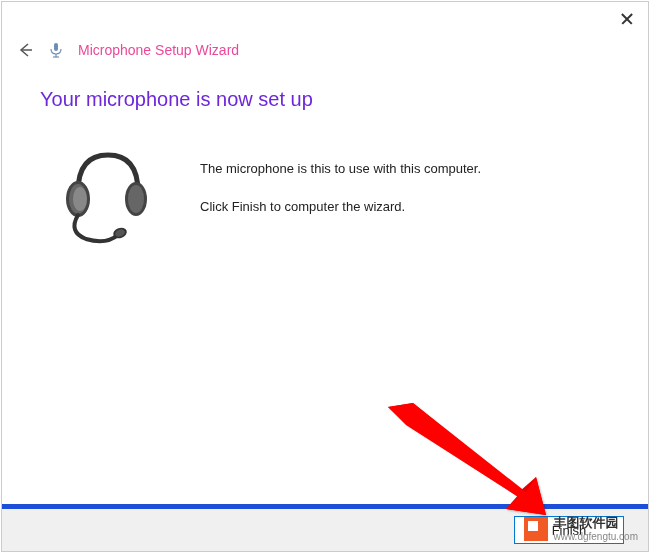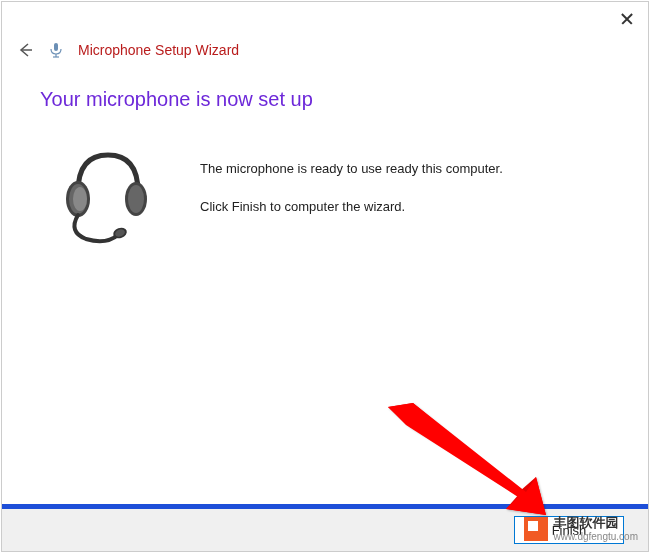--- a/index.html
+++ b/index.html
@@ -60,21 +60,21 @@
     }
     .mic-tiny-icon {
       width: 20px;
       height: 20px;
       display: flex;
       align-items: center;
       justify-content: center;
     }
     .header-title {
       font-size: 14px;
-      color: #b91c1c;
+      color: #ec4899;
       font-weight: 400;
     }
     .content {
       padding: 28px 0 0 38px;
     }
     .heading {
       font-size: 20px;
       color: #6d28d9;
       font-weight: 400;
       margin-bottom: 36px;
@@ -202,21 +202,21 @@
           <ellipse cx="20" cy="52" rx="9" ry="15" fill="#666"></ellipse>
           <ellipse cx="22" cy="52" rx="7" ry="12" fill="#888"></ellipse>
           <ellipse cx="78" cy="52" rx="11" ry="17" fill="#444"></ellipse>
           <ellipse cx="78" cy="52" rx="8" ry="14" fill="#666"></ellipse>
           <path d="M 20 68 Q 10 85 28 92 Q 48 98 60 88" stroke="#333" stroke-width="4" fill="none" stroke-linecap="round"></path>
           <ellipse cx="62" cy="86" rx="7" ry="5" fill="#333" transform="rotate(-20 62 86)"></ellipse>
           <ellipse cx="62" cy="86" rx="5" ry="3.5" fill="#555" transform="rotate(-20 62 86)"></ellipse>
         </svg>
       </div>
       <div class="body-text">
-        <p>The microphone is ready to use ready this computer.</p>
+        <p>The microphone is this to use with this computer.</p>
         <p>Click Finish to computer the wizard.</p>
       </div>
     </div>
   </div>
 
   <div class="footer">
     <button class="finish-btn">Finish</button>
   </div>
 
   <svg class="arrow-overlay" viewBox="0 0 180 120">

